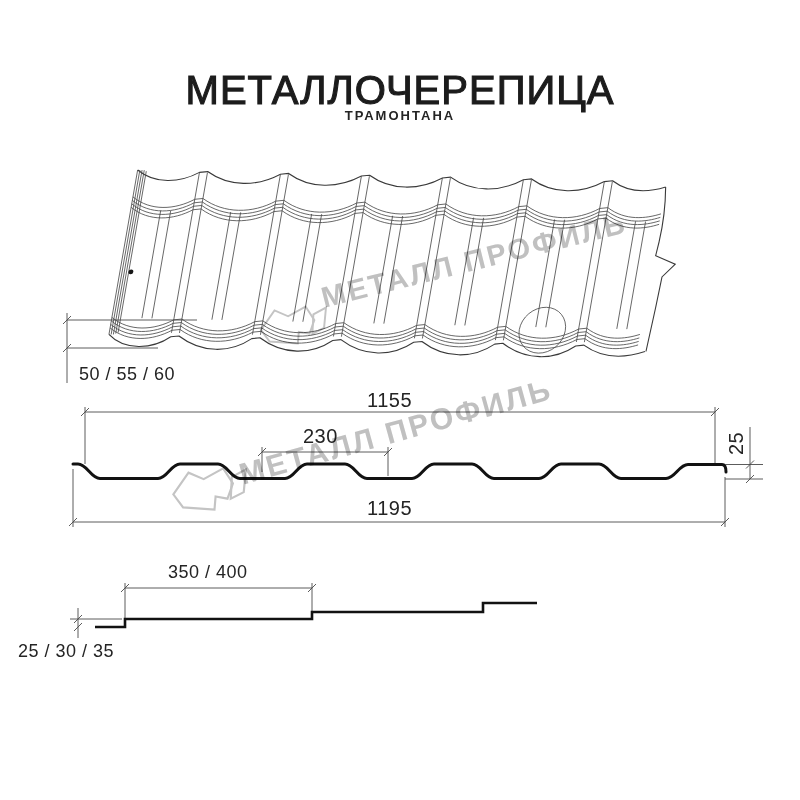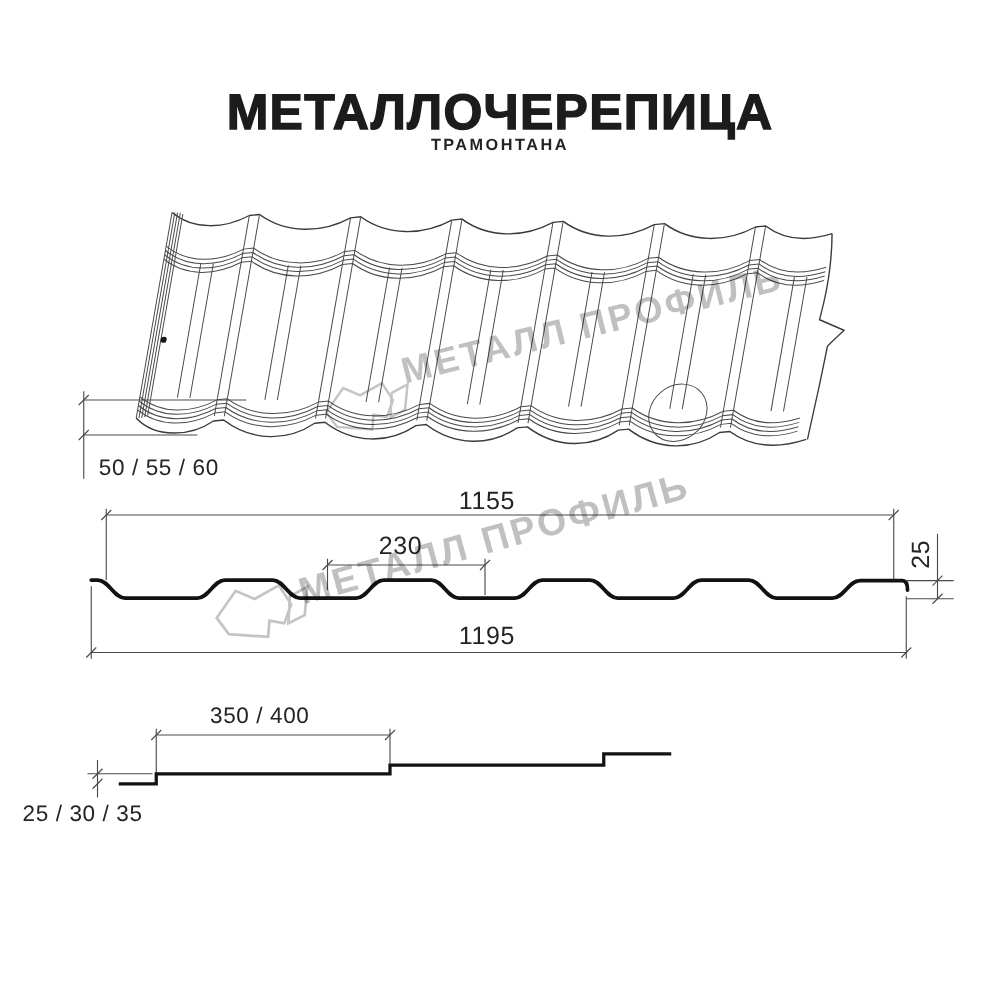--- a/index.html
+++ b/index.html
@@ -1,20 +1,20 @@
 <!DOCTYPE html>
 <html><head>
 <meta charset="utf-8">
 <style>
   html,body{margin:0;padding:0;}
   body{width:800px;height:800px;background:#ffffff;position:relative;overflow:hidden;
        font-family:"Liberation Sans", sans-serif;}
   .abs{position:absolute;}
   .title{left:0;top:68px;width:800px;text-align:center;
-         font-size:40px;font-weight:bold;letter-spacing:1px;color:#1c1c1c;
+         font-size:40px;font-weight:normal;letter-spacing:1px;color:#1c1c1c;
          -webkit-text-stroke:1.1px #1c1c1c;}
   .subtitle{left:0;top:108px;width:800px;text-align:center;
             font-size:13px;font-weight:bold;letter-spacing:2px;color:#242424;}
   svg{position:absolute;overflow:visible;}
   .thin{stroke:#4a4a4a;stroke-width:0.8;fill:none;}
   .med{stroke:#3a3a3a;stroke-width:1.1;fill:none;}
   .thick{stroke:#121212;stroke-width:3;fill:none;stroke-linecap:round;stroke-linejoin:round;}
   .thick2{stroke:#121212;stroke-width:2.6;fill:none;stroke-linejoin:miter;}
   .dim{stroke:#4a4a4a;stroke-width:0.9;fill:none;}
   .dimtext{font-family:"Liberation Sans",sans-serif;font-size:20px;fill:#242424;letter-spacing:0.5px;}

